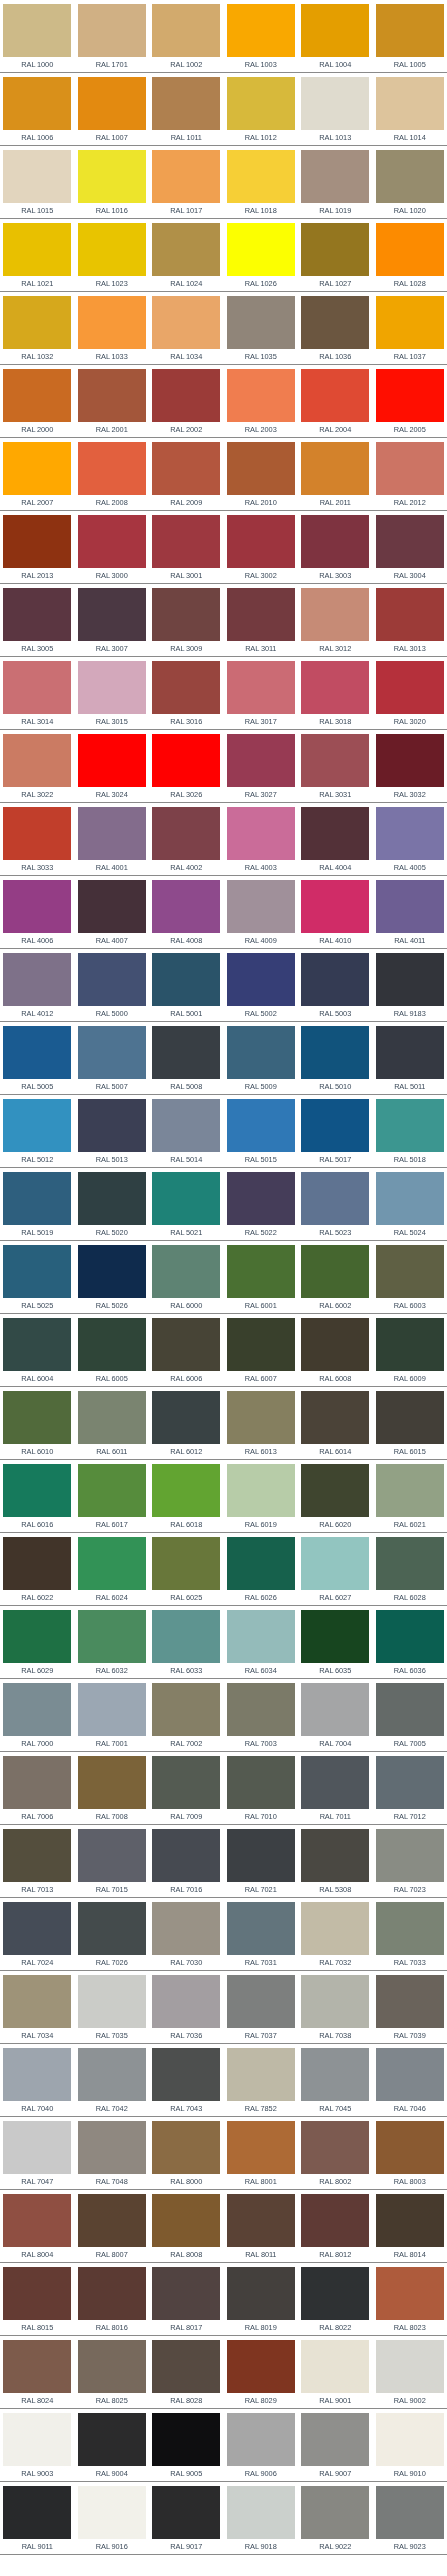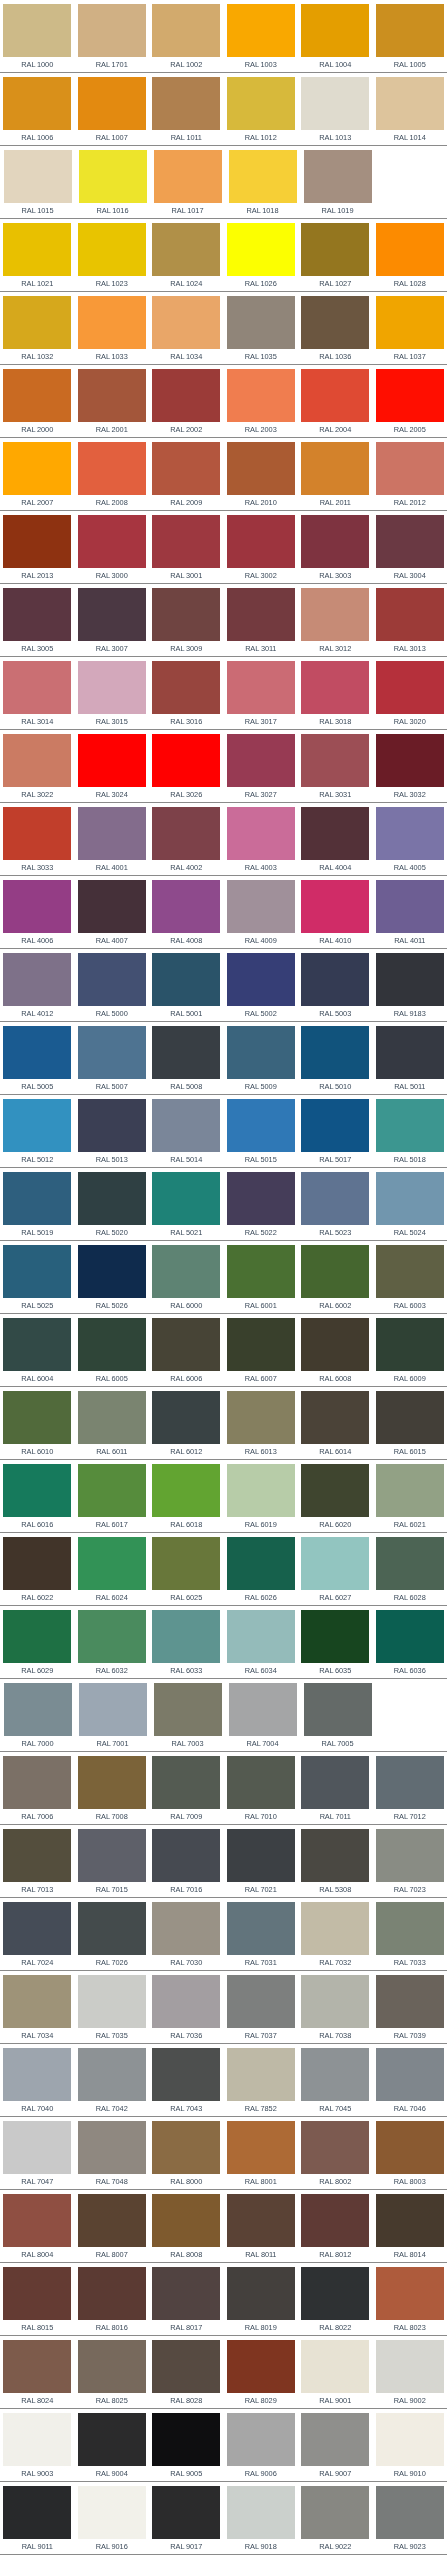--- a/index.html
+++ b/index.html
@@ -123,20 +123,24 @@
         <div class="label">RAL 1017</div>
       </div>
       <div class="ral-cell">
         <div class="swatch" style="background-color: rgb(246, 207, 54);"></div>
         <div class="label">RAL 1018</div>
       </div>
       <div class="ral-cell">
         <div class="swatch" style="background-color: rgb(164, 143, 128);"></div>
         <div class="label">RAL 1019</div>
       </div>
+      <div class="ral-cell">
+        <div class="swatch" style="background-color: rgb(150, 140, 109);"></div>
+        <div class="label">RAL 1020</div>
+      </div>
     </div>
     <div class="ral-row">
       <div class="ral-cell">
         <div class="swatch" style="background-color: rgb(232, 192, 0);"></div>
         <div class="label">RAL 1021</div>
       </div>
       <div class="ral-cell">
         <div class="swatch" style="background-color: rgb(232, 196, 0);"></div>
         <div class="label">RAL 1023</div>
       </div>
@@ -652,20 +656,24 @@
       </div>
     </div>
     <div class="ral-row">
       <div class="ral-cell">
         <div class="swatch" style="background-color: rgb(122, 140, 147);"></div>
         <div class="label">RAL 7000</div>
       </div>
       <div class="ral-cell">
         <div class="swatch" style="background-color: rgb(155, 167, 179);"></div>
         <div class="label">RAL 7001</div>
+      </div>
+      <div class="ral-cell">
+        <div class="swatch" style="background-color: rgb(133, 127, 102);"></div>
+        <div class="label">RAL 7002</div>
       </div>
       <div class="ral-cell">
         <div class="swatch" style="background-color: rgb(123, 122, 104);"></div>
         <div class="label">RAL 7003</div>
       </div>
       <div class="ral-cell">
         <div class="swatch" style="background-color: rgb(164, 165, 166);"></div>
         <div class="label">RAL 7004</div>
       </div>
       <div class="ral-cell">

